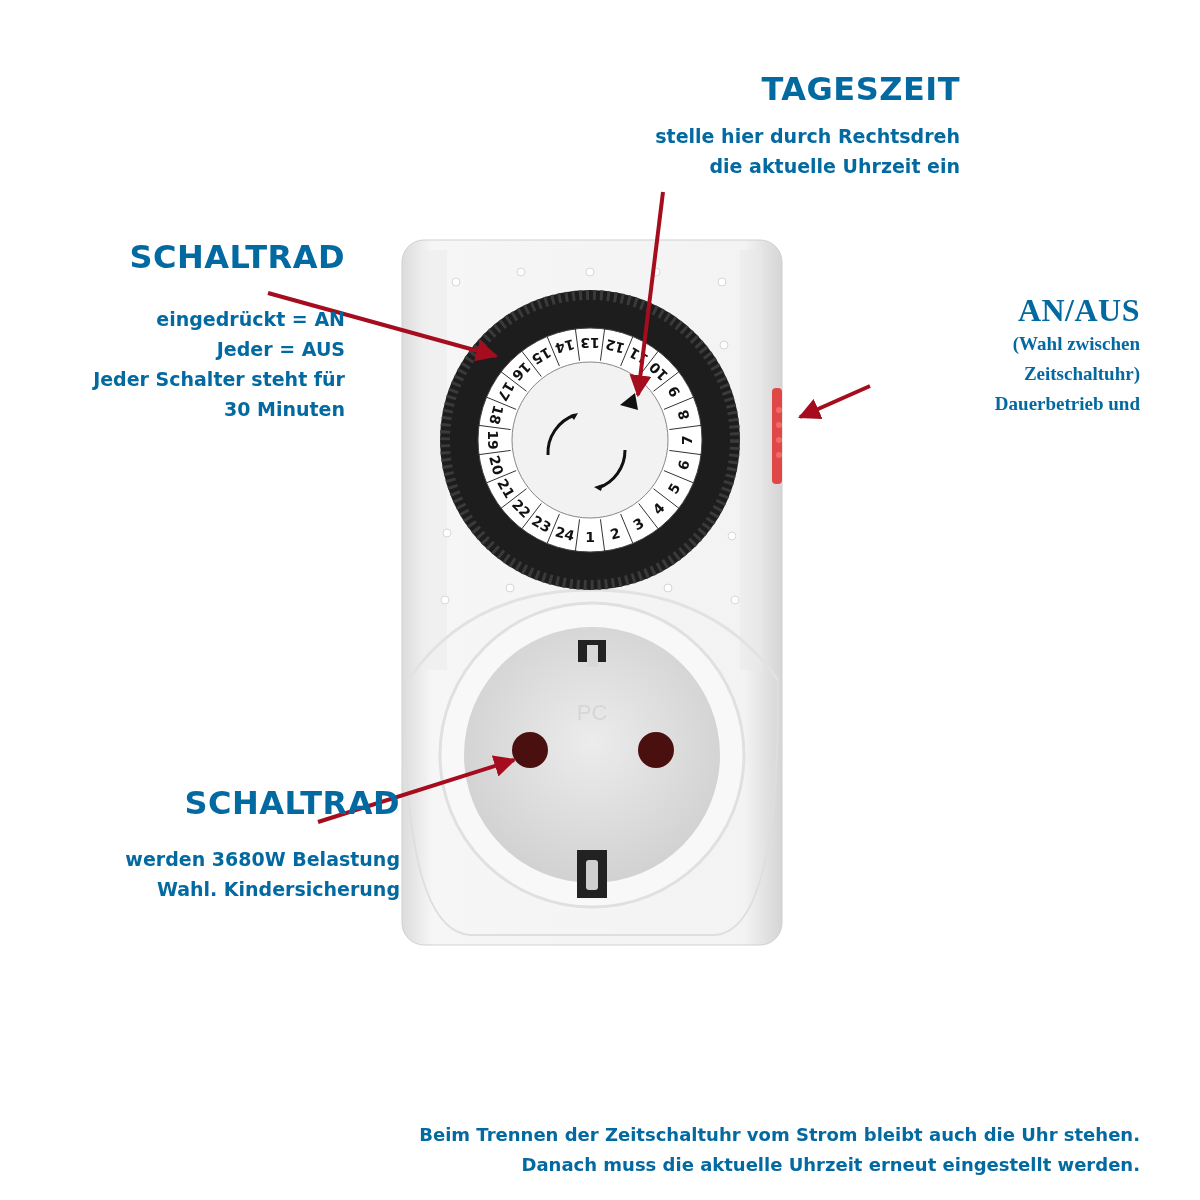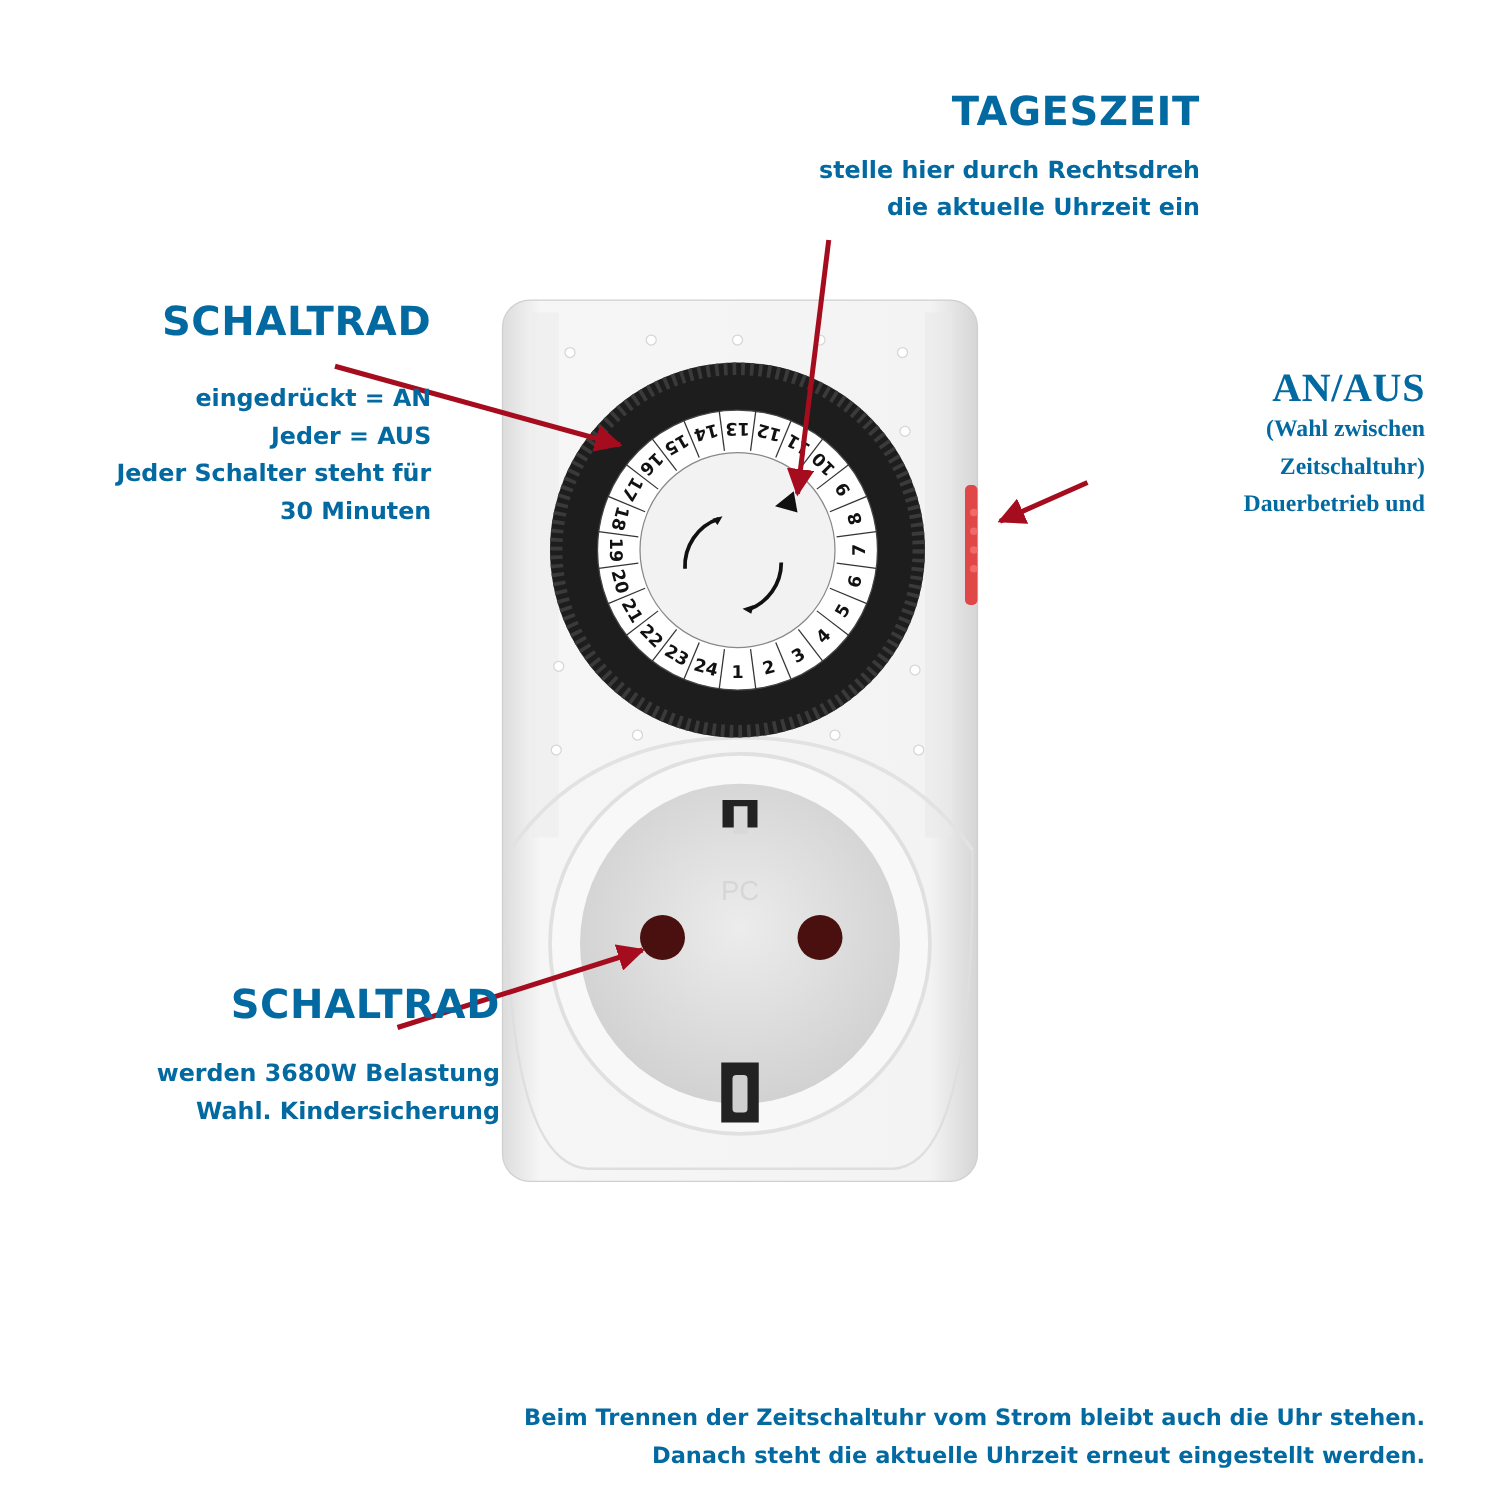--- a/index.html
+++ b/index.html
@@ -174,14 +174,14 @@
 
 <div class="lbl" style="left:30px; top:784px; width:370px;">
   <div class="title">SCHALTRAD</div>
   <div style="height:22px;"></div>
   <div class="sub">werden 3680W Belastung</div>
   <div class="sub">Wahl. Kindersicherung</div>
 </div>
 
 <div class="lbl footer" style="left:100px; top:1120px; width:1040px;">
   <div>Beim Trennen der Zeitschaltuhr vom Strom bleibt auch die Uhr stehen.</div>
-  <div>Danach steht die aktuelle Uhrzeit erneut eingestellt werden.</div>
+  <div>Danach muss die aktuelle Uhrzeit erneut eingestellt werden.</div>
 </div>
 
 </body></html>

